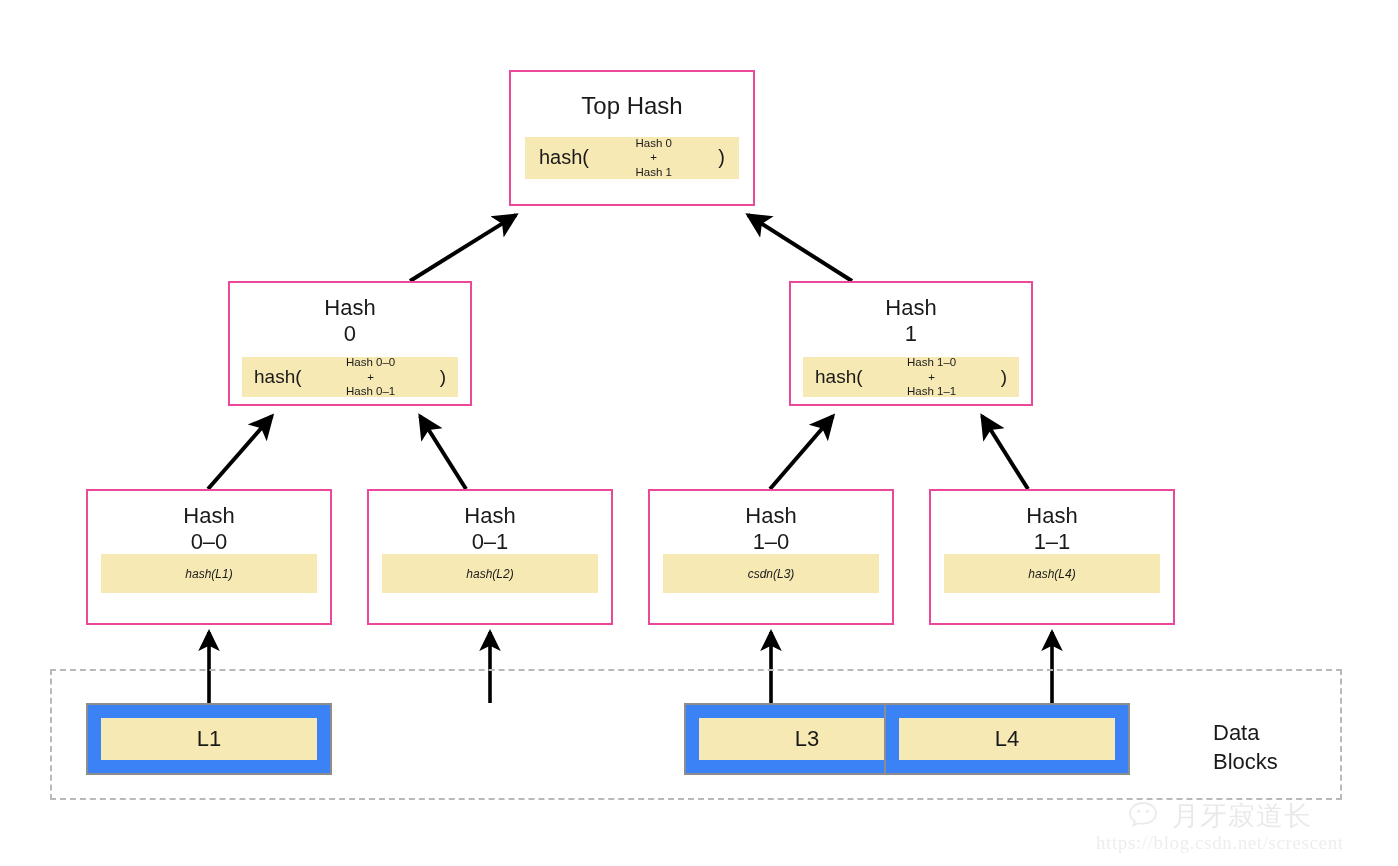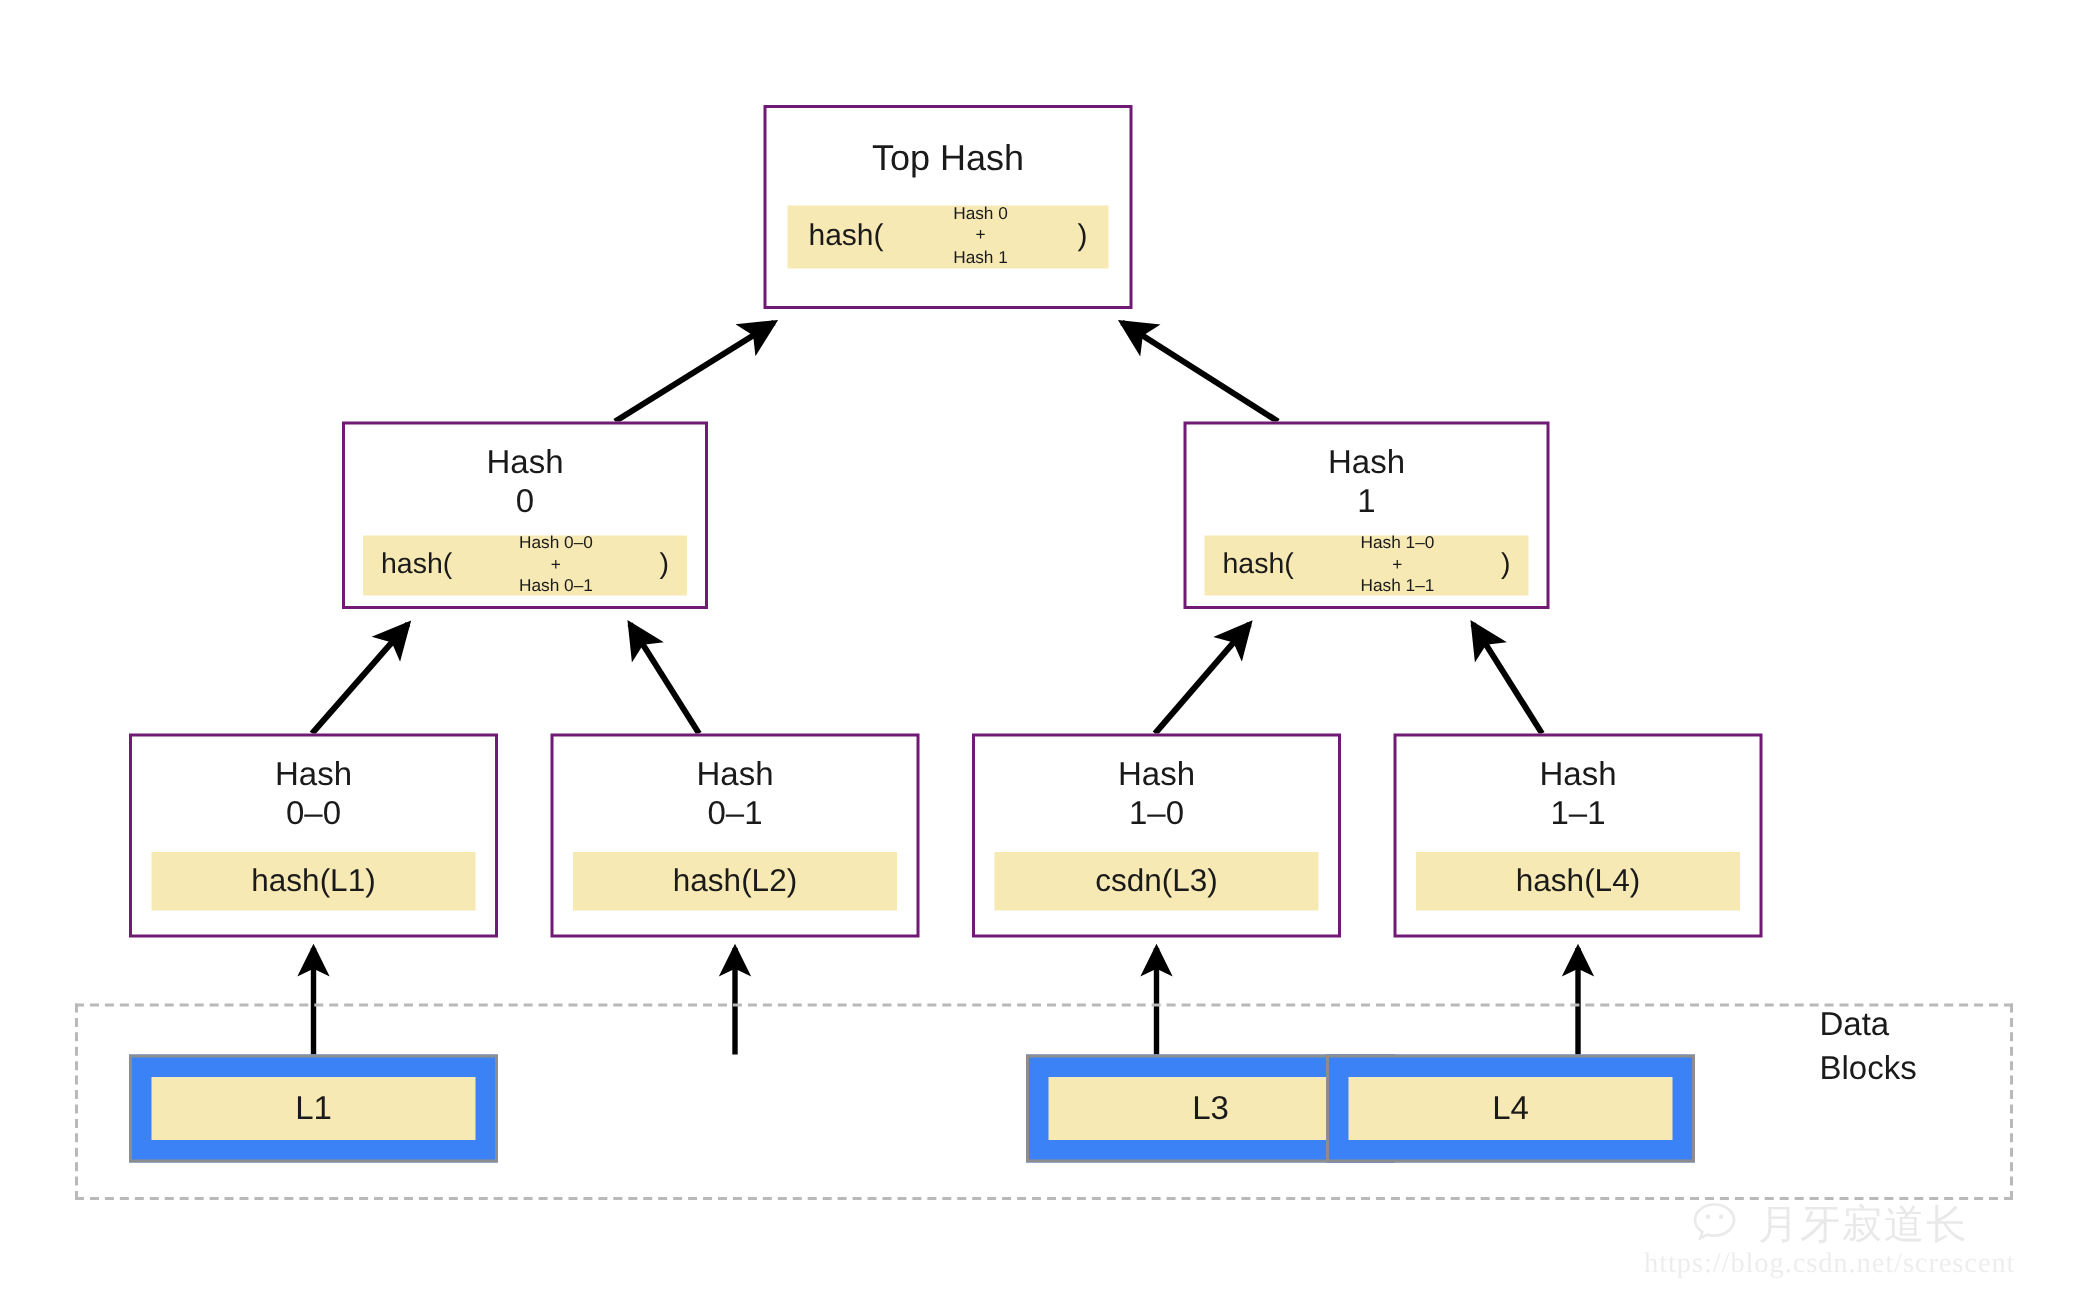--- a/index.html
+++ b/index.html
@@ -25,21 +25,21 @@
     top: 0;
     width: 1398px;
     height: 866px;
     pointer-events: none;
   }
   
   .node {
     position: absolute;
     box-sizing: border-box;
     background: #ffffff;
-    border: 2px solid #701a75;
+    border: 2px solid #ec4899;
     display: flex;
     flex-direction: column;
     align-items: center;
   }
   .node-title {
     color: #1a1a1a;
     text-align: center;
     line-height: 1.16;
     white-space: pre-line;
     font-weight: 400;
@@ -106,42 +106,42 @@
     height: 136px;
     top: 489px;
   }
   .lvl3 .node-title {
     font-size: 22px;
     margin-top: 12px;
   }
   .lvl3 .hl {
     width: 216px;
     height: 39px;
-    margin-top: 14px;
-    font-size: 21px;
+    font-size: 12px;
+    font-style: italic;
   }
   #hash-0-0 { left: 86px; }
   #hash-0-1 { left: 367px; }
   #hash-1-0 { left: 648px; }
   #hash-1-1 { left: 929px; }
 
   
   #data-blocks-group {
     position: absolute;
     left: 50px;
     top: 669px;
     width: 1292px;
     height: 131px;
     box-sizing: border-box;
     border: 2px dashed #b9b9b9;
   }
   #data-blocks-label {
     position: absolute;
     left: 1213px;
-    top: 668px;
+    top: 718px;
     font-size: 22px;
     color: #1a1a1a;
     line-height: 1.34;
     white-space: pre-line;
   }
   .dblock {
     position: absolute;
     box-sizing: border-box;
     width: 246px;
     height: 72px;

